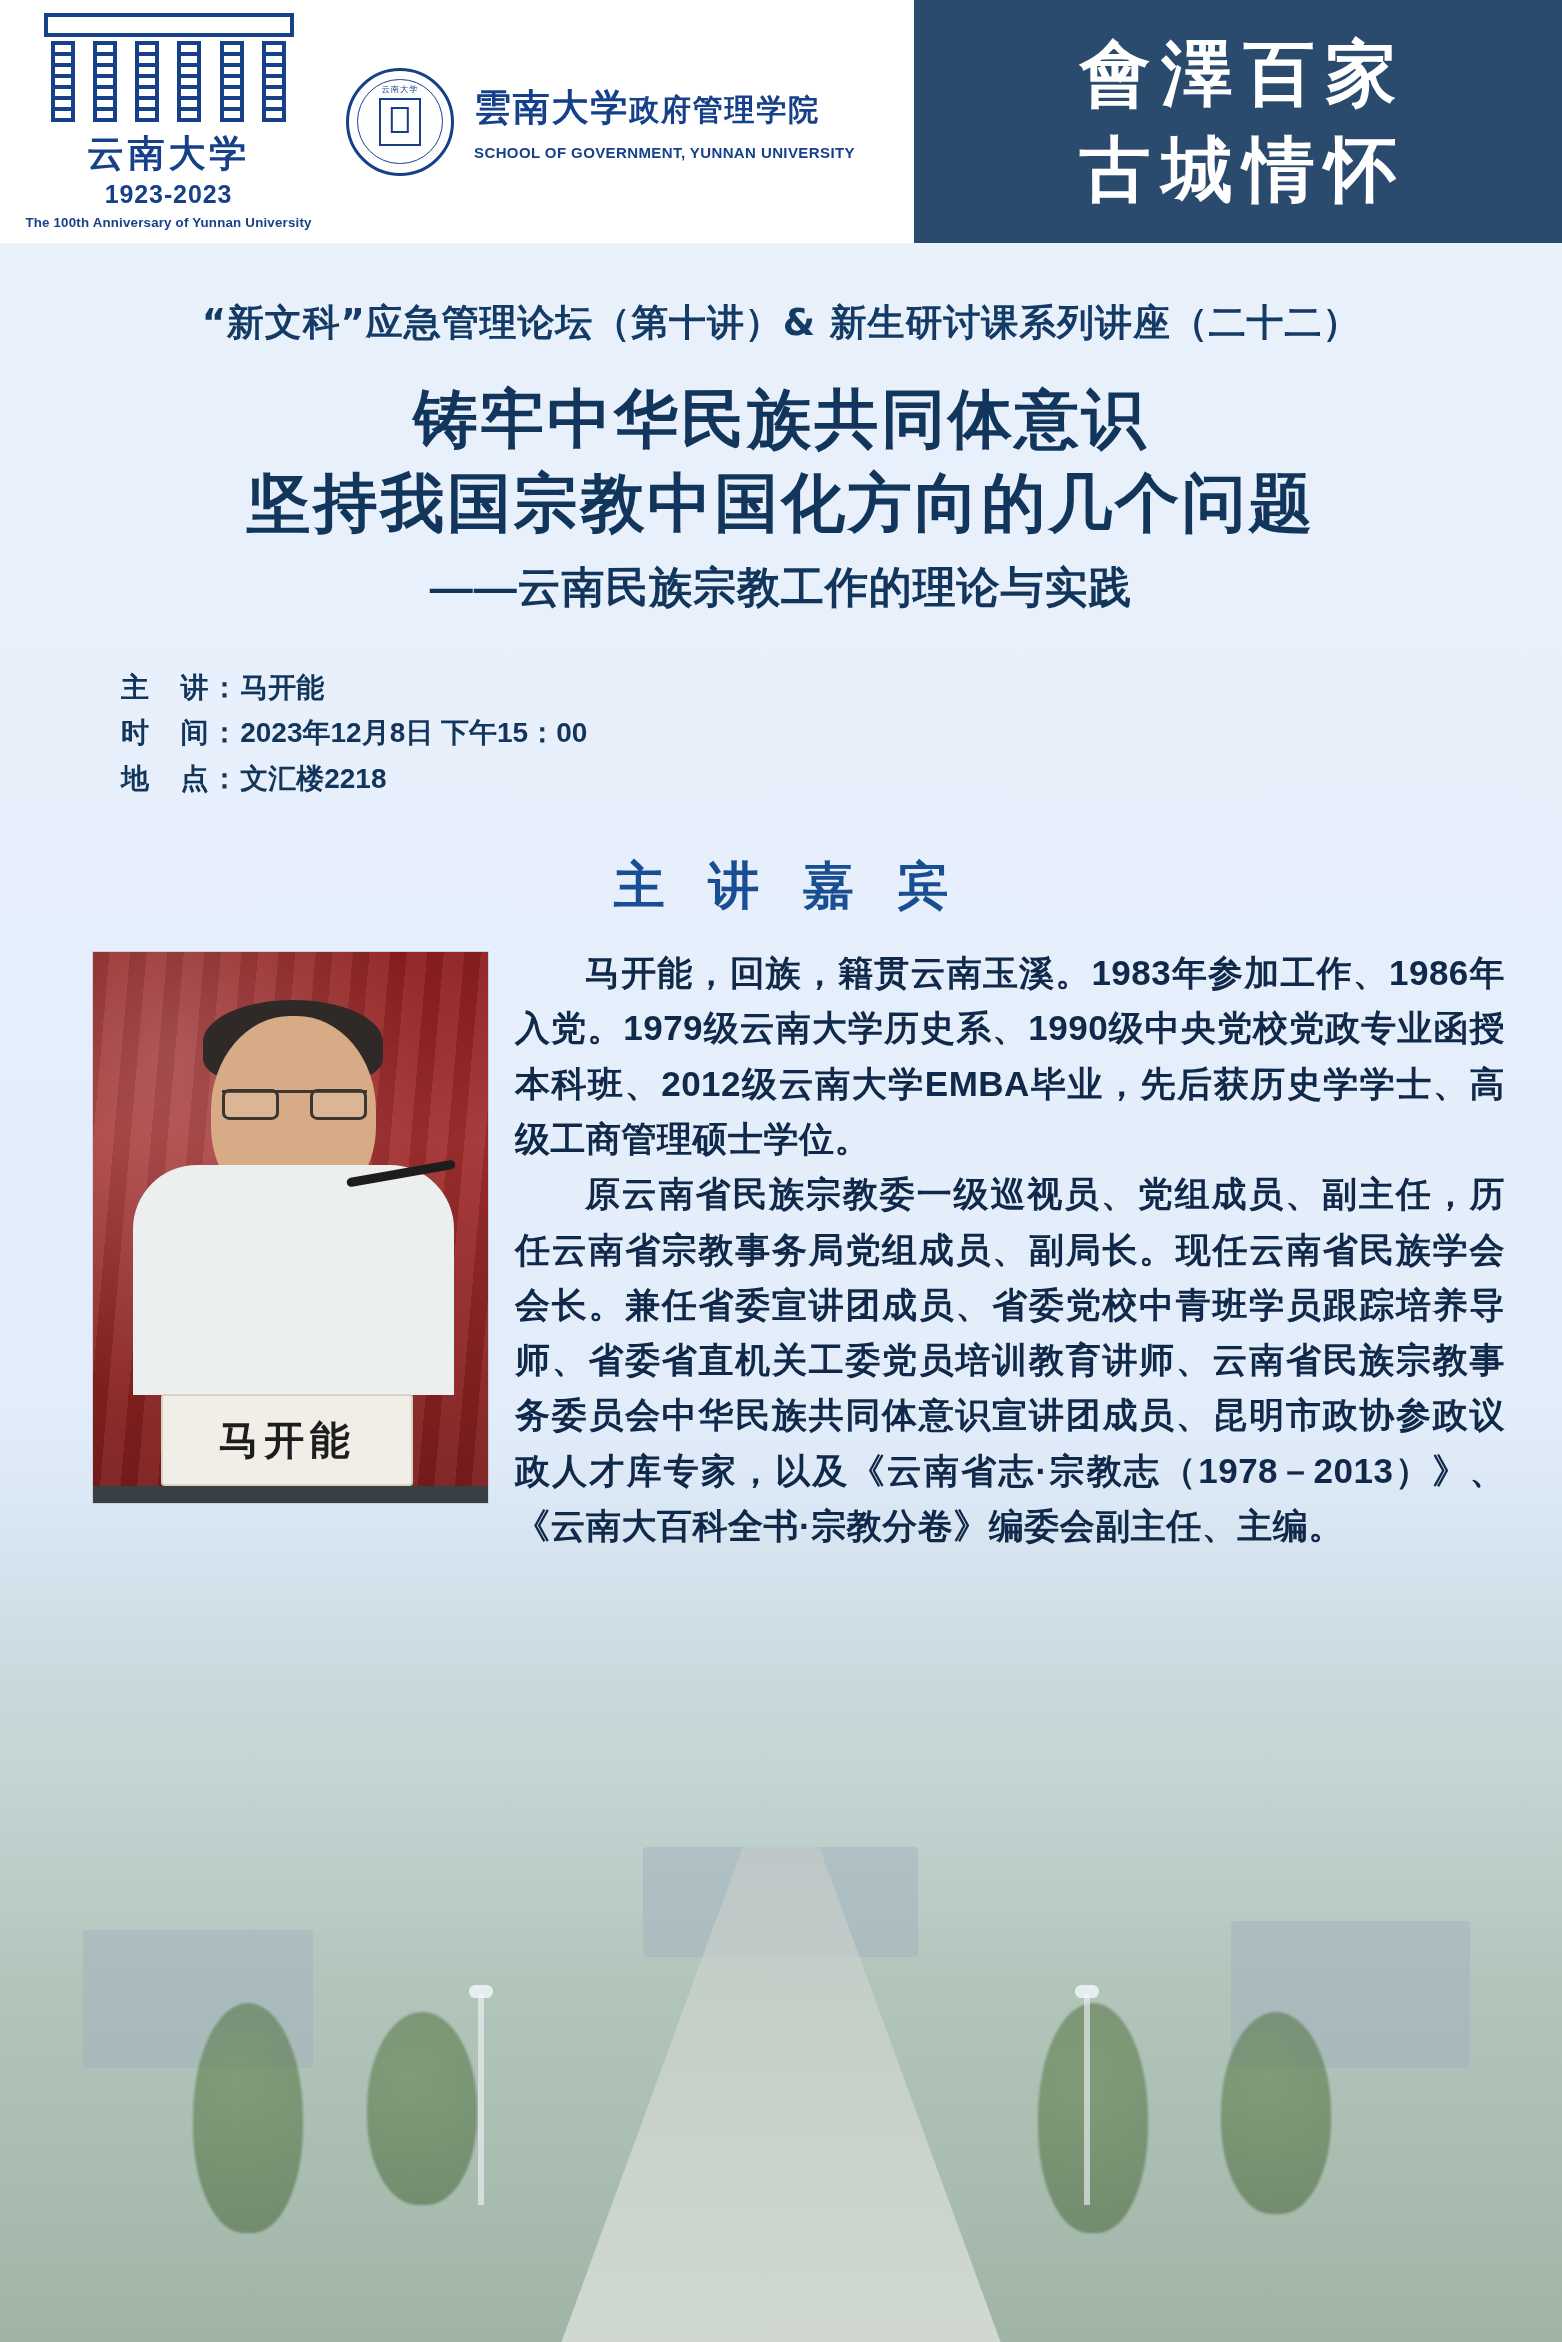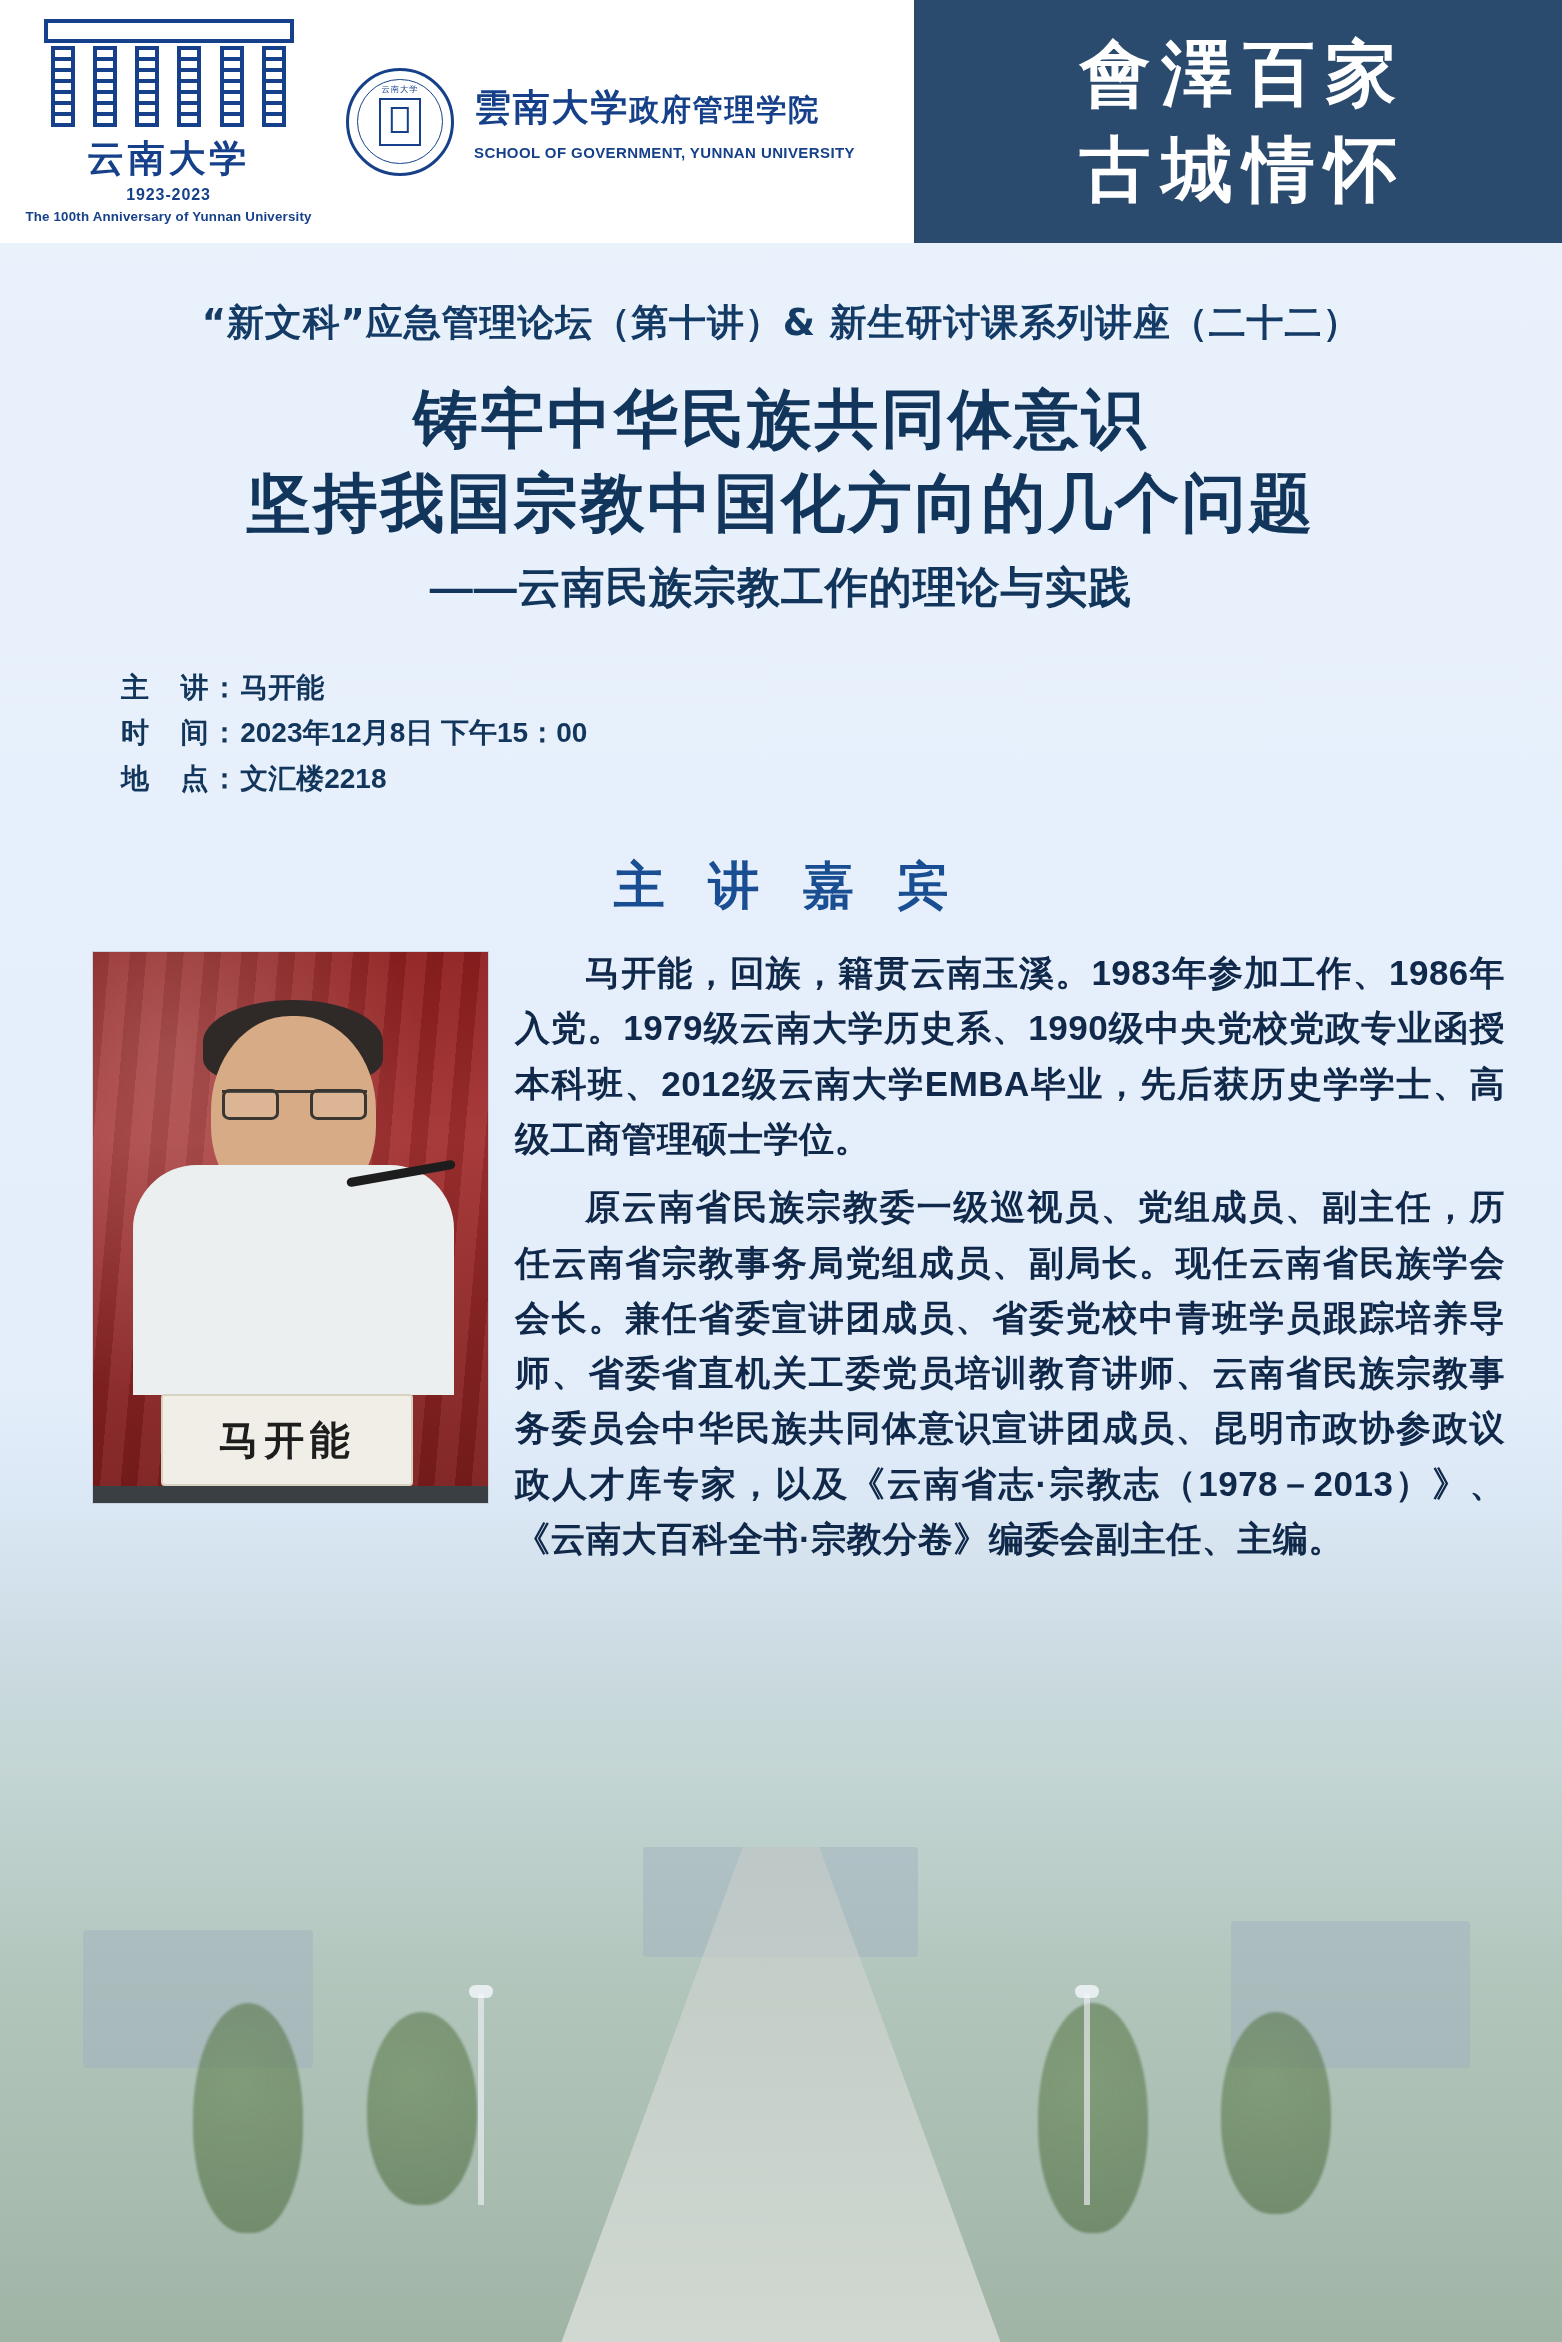--- a/index.html
+++ b/index.html
@@ -126,21 +126,21 @@
     background: repeating-linear-gradient(180deg, #ffffff 0 7.3px, #16418a 7.3px 11px);
   }
   .logo-ynu .cn-name {
     font-size: 37px;
     font-weight: bold;
     letter-spacing: 3.7px;
     margin-top: 5.5px;
     font-family: "DejaVu Serif", "Liberation Serif", serif;
   }
   .logo-ynu .years {
-    font-size: 16px;
+    font-size: 25px;
     font-weight: bold;
     letter-spacing: 0.9px;
     margin-top: 1.8px;
   }
   .logo-ynu .en-sub {
     font-size: 13.3px;
     font-weight: bold;
     letter-spacing: 0.2px;
     margin-top: 5.5px;
     color: #16418a;
@@ -409,21 +409,21 @@
     bottom: 0;
     width: 100%;
     height: 16.5px;
     background: #3a3f44;
   }
   .bio-p {
     margin: 0;
     text-indent: 2em;
   }
   .bio-p + .bio-p {
-    margin-top: 13px;
+    margin-top: 0;
   }
   .clearfix::after {
     content: "";
     display: block;
     clear: both;
   }
 </style>
 </head>
 <body>
 

